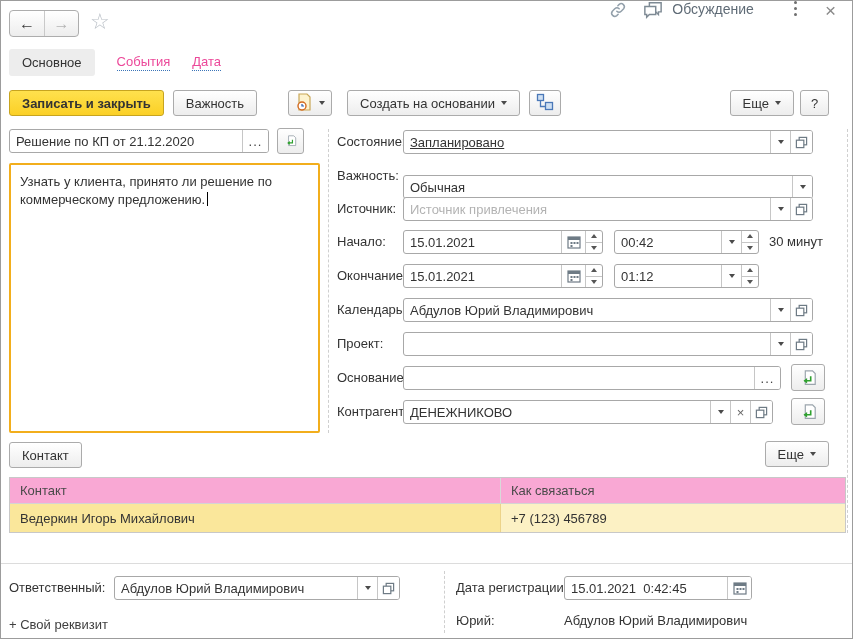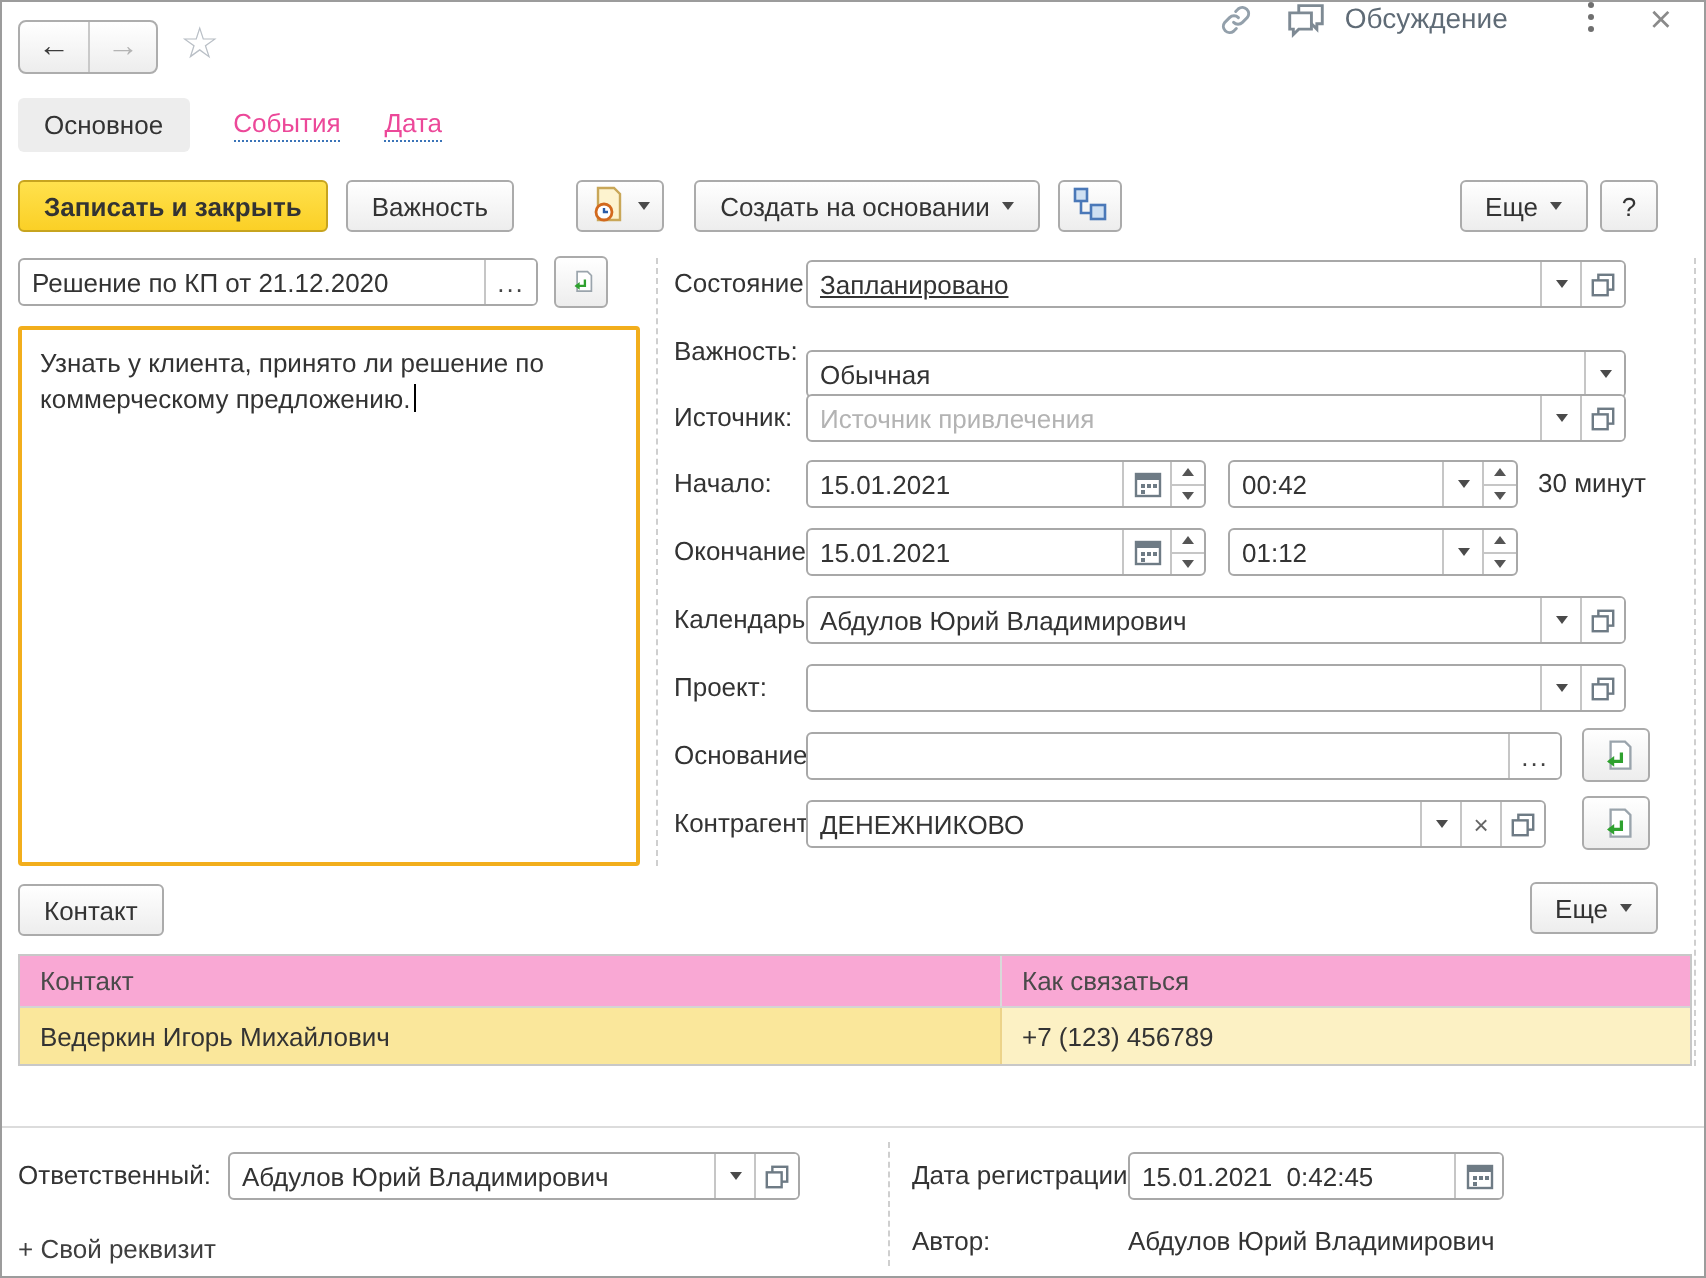--- a/index.html
+++ b/index.html
@@ -391,18 +391,18 @@
           <rect x="1" y="2" width="12" height="11" fill="#fff" stroke="#6e7b85" stroke-width="1.2"></rect>
           <rect x="1" y="2" width="12" height="3" fill="#6e7b85"></rect>
           <rect x="3.5" y="7" width="2" height="2" fill="#6e7b85"></rect>
           <rect x="6.5" y="7" width="2" height="2" fill="#6e7b85"></rect>
           <rect x="9.5" y="7" width="2" height="2" fill="#6e7b85"></rect>
           <rect x="3.5" y="10" width="2" height="2" fill="#6e7b85"></rect>
         </svg>
     </div>
   </div>
 
-  <div class="lbl" style="left:455px; top:612px;">Автор:</div>
+  <div class="lbl" style="left:455px; top:612px;">Юрий:</div>
   <div class="lbl" style="left:563px; top:612px;">Абдулов Юрий Владимирович</div>
 
   <div class="lbl" style="left:8px; top:616px; color:#3f3f3f;">+ Свой реквизит</div>
 
 </div>
 
 </body></html>

